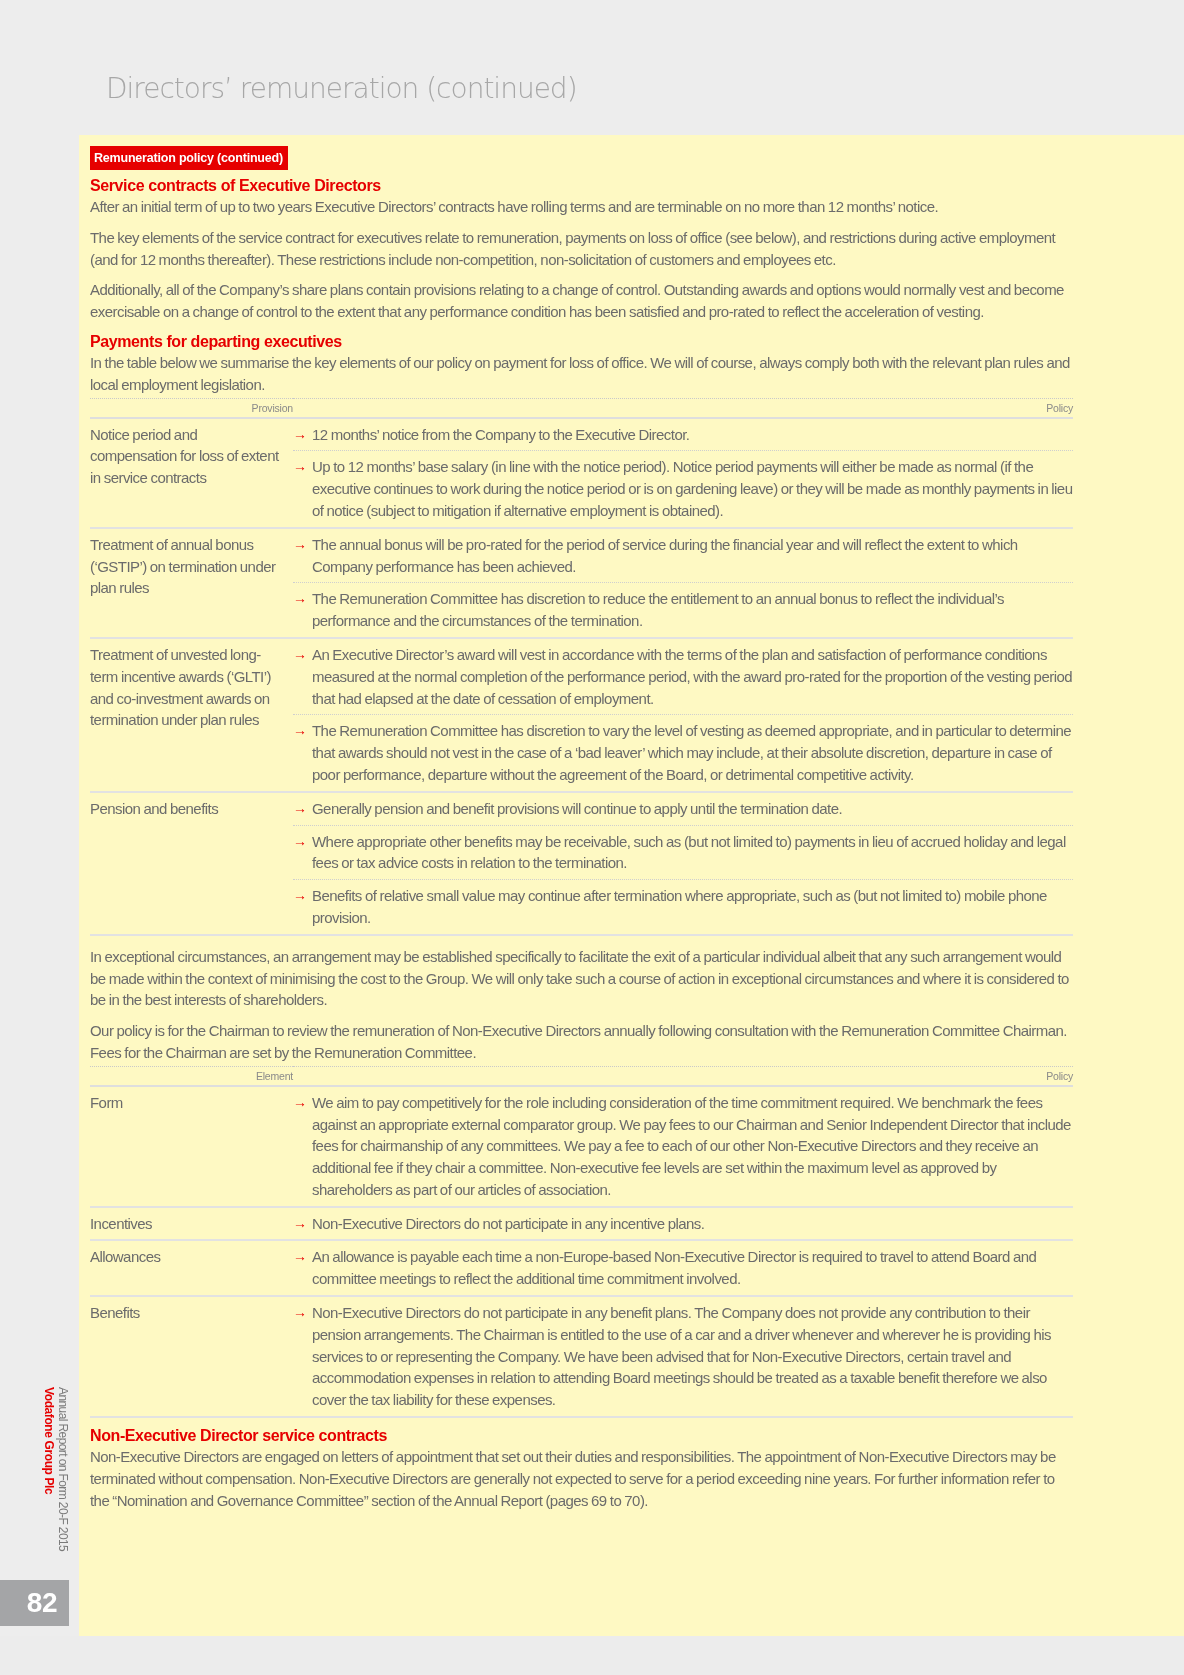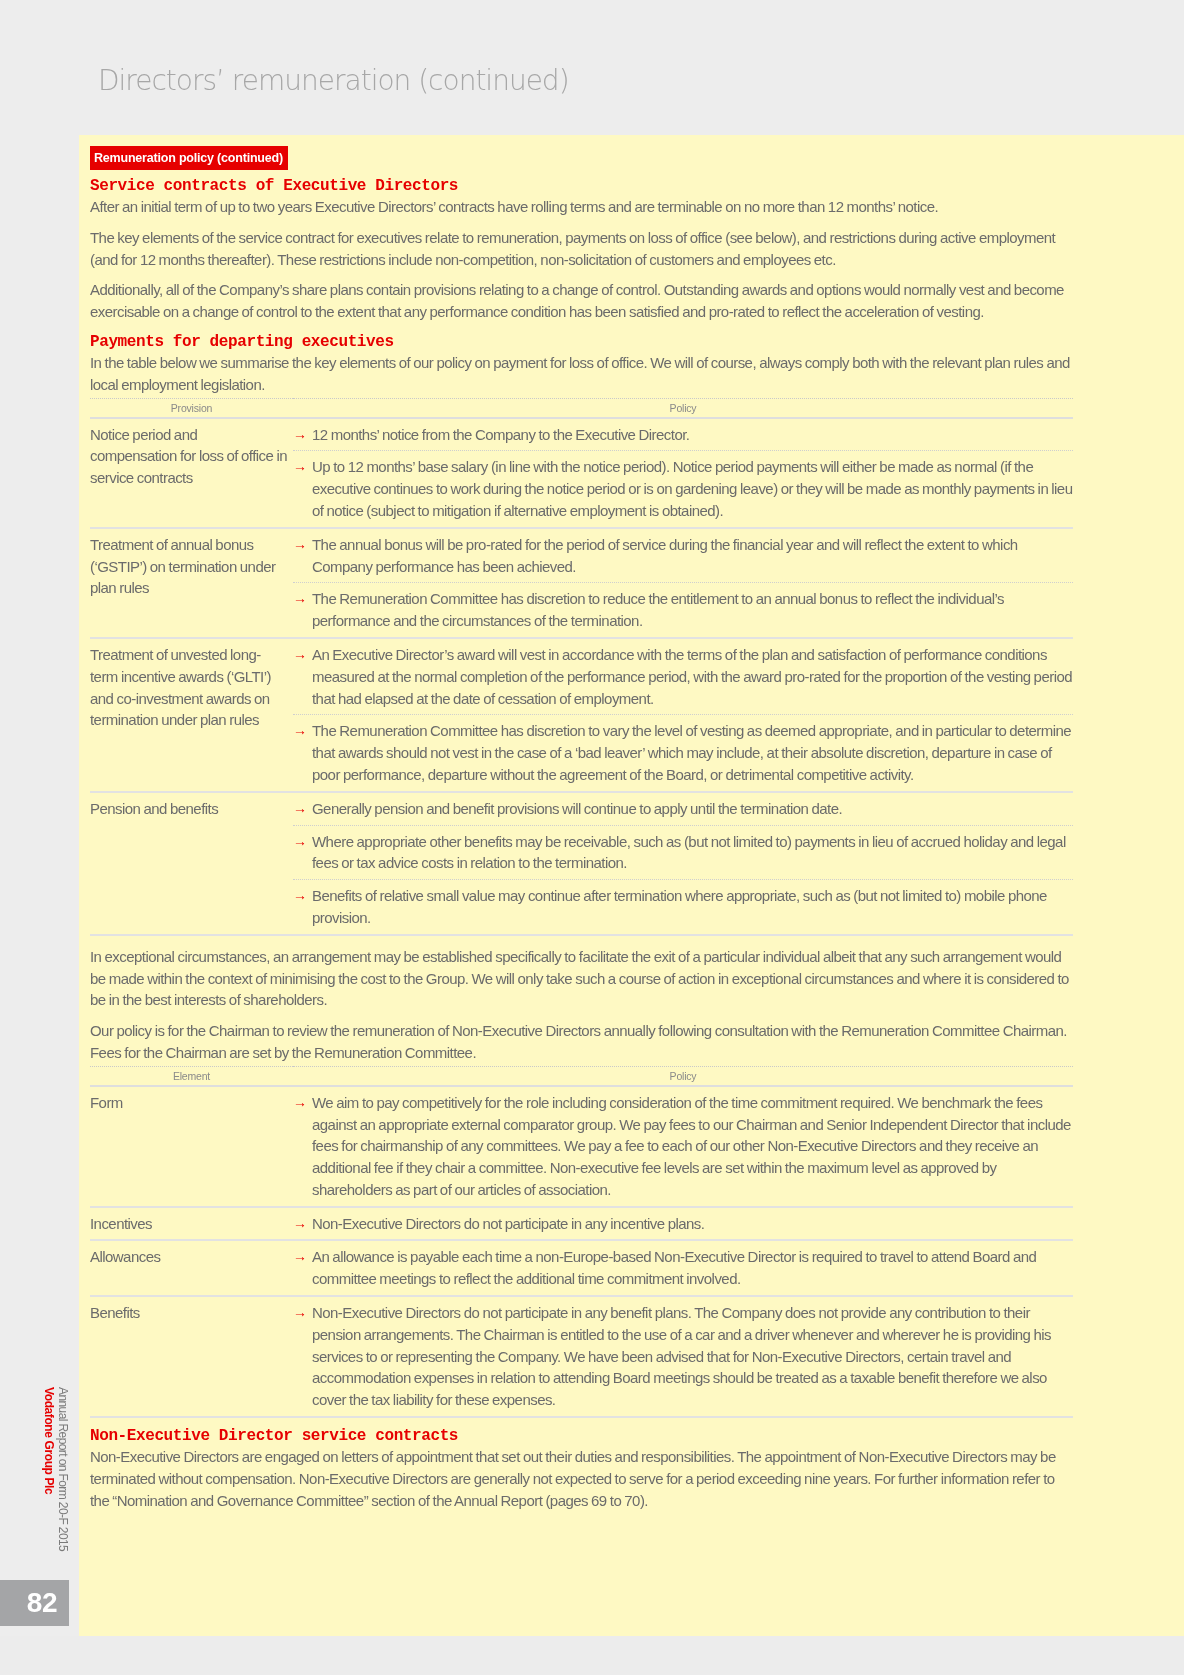--- a/index.html
+++ b/index.html
@@ -5,49 +5,49 @@
   html, body { margin:0; padding:0; }
   body {
     width:1184px; height:1675px; position:relative; overflow:hidden;
     background:#ededed;
     font-family:"Liberation Sans", sans-serif;
     color:#6b6b6b;
   }
   .page-title {
     position:absolute; left:90px; top:56px;
     font-family:"DejaVu Sans", sans-serif; font-weight:200;
-    font-size:28px; color:#a7a7a7; letter-spacing:-1px; margin:8px;
+    font-size:28px; color:#a7a7a7; letter-spacing:-1px; margin:16px;
     font-stretch:condensed;
   }
   .sheet {
     position:absolute; left:79px; top:135px; width:1105px; height:1501px;
     background:#fef9c3;
   }
   .content {
     position:absolute; left:11px; top:11px; width:983px;
   }
   .badge {
     display:inline-block; background:#e60000; color:#fff;
     font-weight:bold; font-size:12.5px; padding:4px 5px 4px 4px;
     letter-spacing:-0.2px; line-height:16px;
   }
   .h2 {
     color:#e60000; font-weight:bold; font-size:16px; letter-spacing:-0.4px;
-    margin:6px 0 0 0; line-height:20px;font-family:Liberation Mono, monospace;
+    margin:6px 0 0 0; line-height:20px;
   }
   p.body {
     margin:0 0 9px 0; font-size:15px; line-height:21.8px; letter-spacing:-0.55px;
     word-spacing:-0.5px;
   }
   .h2 + p.body { margin-top:0; }
   table.pol {
     width:983px; border-collapse:collapse; margin-top:2px;
   }
   table.pol th {
-    font-weight:normal; font-size:10.5px; color:#8a8a8a; text-align:center;
+    font-weight:normal; font-size:10.5px; color:#8a8a8a; text-align:right;
     border-top:1px dotted #c9c9c9; border-bottom:2px solid #dedede;
     padding:2px 0 2px 0; line-height:14px; letter-spacing:-0.2px;
   }
   table.pol td {
     vertical-align:top; font-size:15px; line-height:21.8px; letter-spacing:-0.55px;
     word-spacing:-0.5px; padding:0;
   }
   td.prov { width:197px; padding-top:5px !important; padding-right:6px !important; }
   tr.grp > td { border-bottom:2px solid #e2e2e2; }
   .item {
@@ -98,21 +98,21 @@
 
     <table class="pol">
       <thead>
         <tr>
           <th>Provision</th>
           <th>Policy</th>
         </tr>
       </thead>
       <tbody>
         <tr class="grp">
-          <td class="prov">Notice period and compensation for loss of office in service contracts</td>
+          <td class="prov">Notice period and compensation for loss of extent in service contracts</td>
           <td>
             <div class="item">
                 <span class="arrow">→</span>
                 <span class="txt">12 months’ notice from the Company to the Executive Director.</span>
               </div>
             <div class="item">
                 <span class="arrow">→</span>
                 <span class="txt">Up to 12 months’ base salary (in line with the notice period). Notice period payments will either be made as normal (if the executive continues to work during the notice period or is on gardening leave) or they will be made as monthly payments in lieu of notice (subject to mitigation if alternative employment is obtained).</span>
               </div>
           </td>

